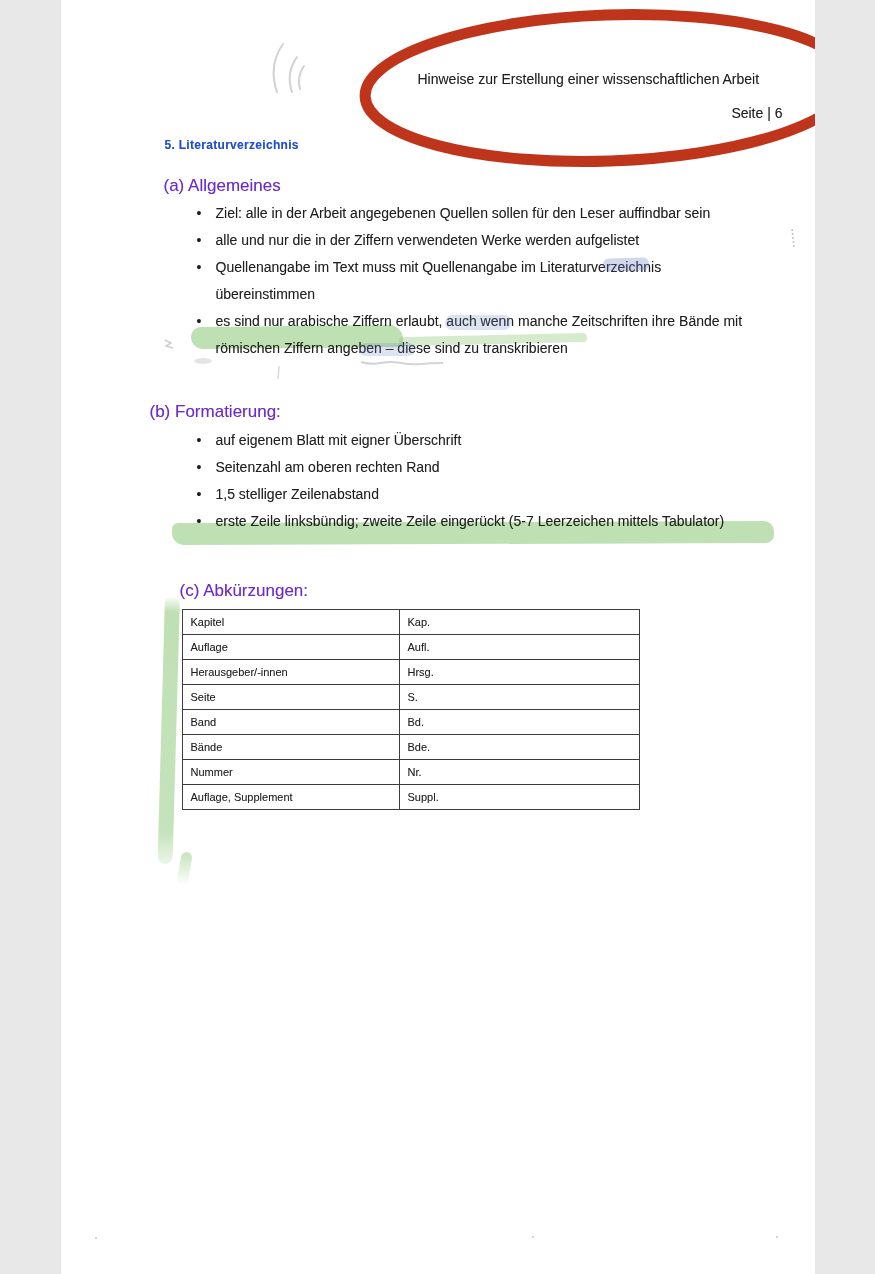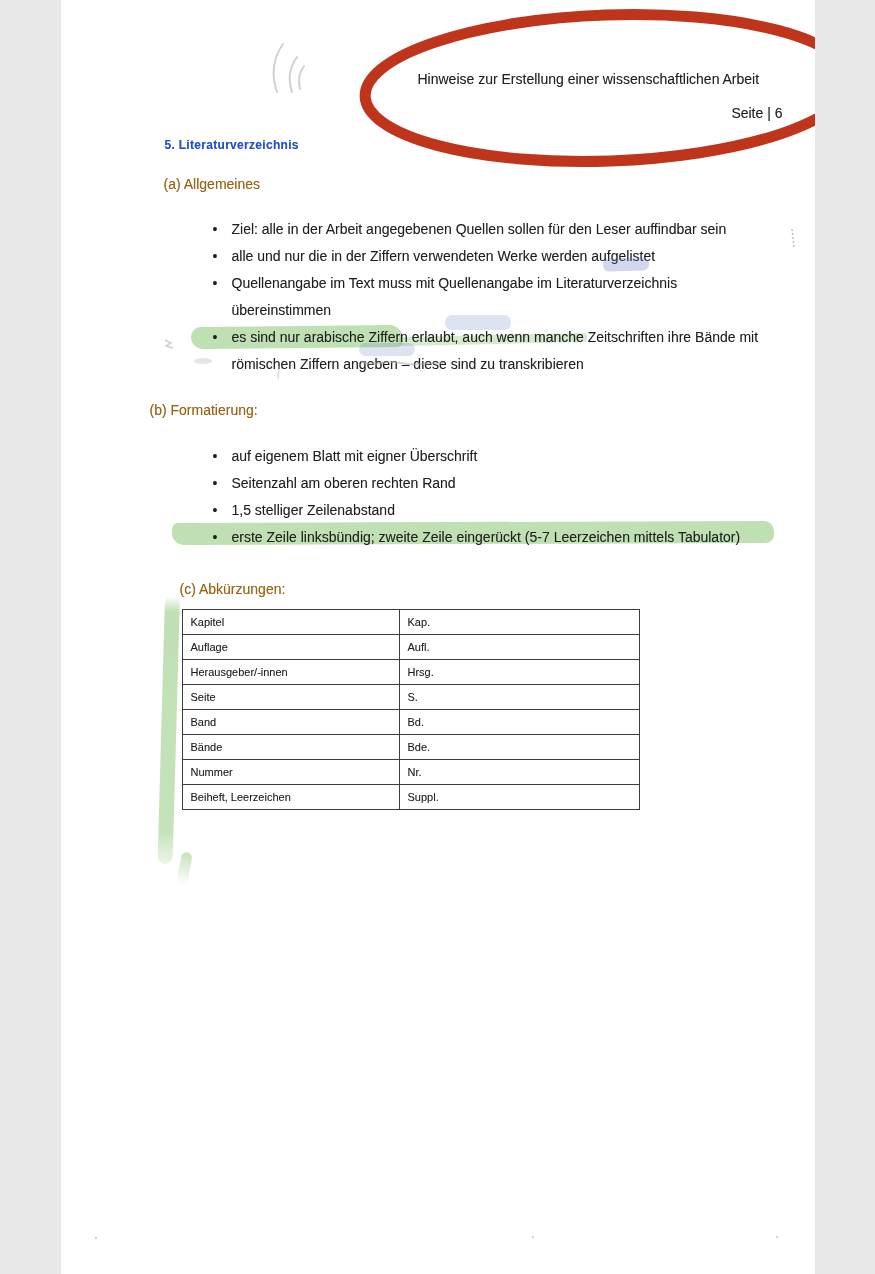--- a/index.html
+++ b/index.html
@@ -13,27 +13,27 @@
 
   
   .header-title { position:absolute; left:357px; top:71px; font-size:14px; z-index:2; }
   .page-num     { position:absolute; left:600px; top:105px; width:122px; text-align:right; font-size:14px; z-index:2; }
 
   
   .doc-heading {
     position:absolute; left:104px; top:138px; font-size:12px; font-weight:bold;
     color:#1d4ed8; letter-spacing:.3px; z-index:2;
   }
-  .section-heading { position:absolute; font-size:14px; color:#a16207; z-index:2; }
+  .section-heading { position:absolute; font-size:17px; color:#6d28d9; z-index:2; }
   #sec-a { left:103px; top:176px; }
   #sec-b { left:89px; top:402px; }
   #sec-c { left:103px; top:581px;margin-left:16px; }
 
   
-  ul.bullets { position:absolute; left:133px; width:600px; margin:16px; padding:0; list-style:none; font-size:14px; z-index:2; }
+  ul.bullets { position:absolute; left:133px; width:600px; margin:0; padding:0; list-style:none; font-size:14px; z-index:2; }
   #bullets-a { top:200px; }
   #bullets-b { top:427px; }
   ul.bullets li { position:relative; padding-left:22px; line-height:27px; }
   ul.bullets li::before { content:"•"; position:absolute; left:3px; top:0; line-height:27px; }
   .bline { display:block; }
 
   
   .abbr-table-wrap { position:absolute; left:121px; top:609px; z-index:2; }
   table.abbr { border-collapse:collapse; width:457px; table-layout:fixed; }
   table.abbr td {
@@ -148,21 +148,21 @@
           </tr>
         <tr>
             <td class="txt">Bände</td>
             <td class="txt">Bde.</td>
           </tr>
         <tr>
             <td class="txt">Nummer</td>
             <td class="txt">Nr.</td>
           </tr>
         <tr>
-            <td class="txt">Beiheft, Leerzeichen</td>
+            <td class="txt">Auflage, Supplement</td>
             <td class="txt">Suppl.</td>
           </tr>
       </tbody>
     </table>
   </div>
 
   <div class="smudge" id="smudge-lit"></div>
   <div class="smudge" id="smudge-manche"></div>
   <div class="smudge" id="smudge-sindzu"></div>
 

